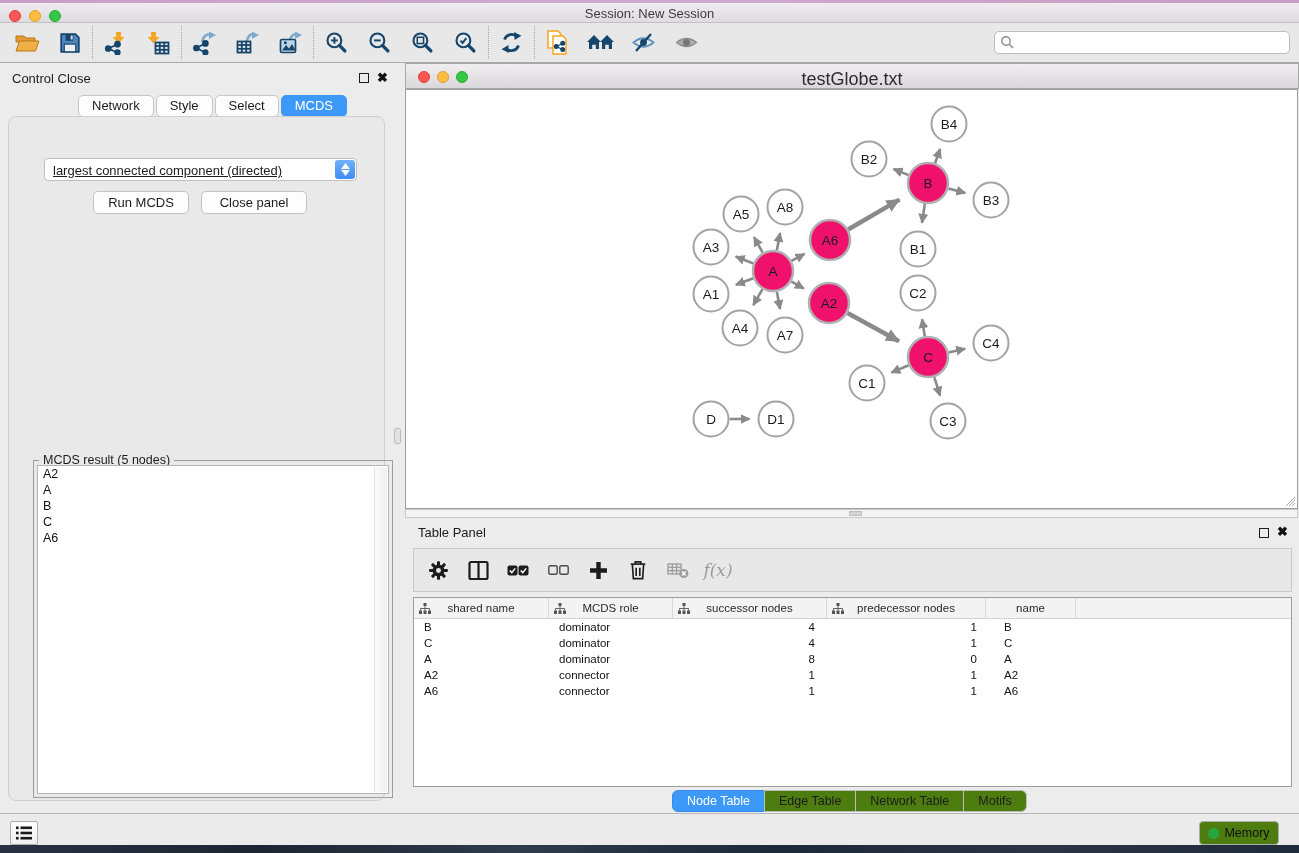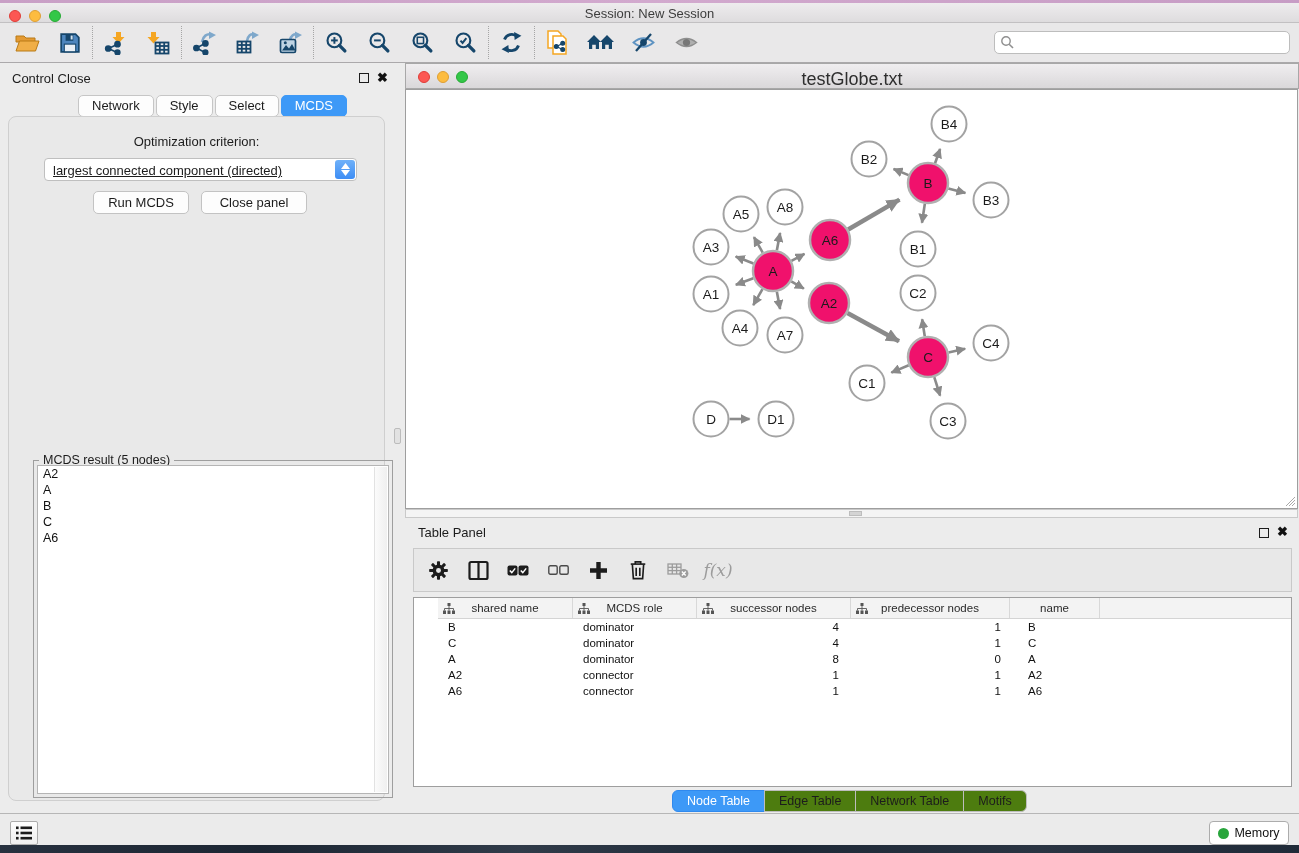--- a/index.html
+++ b/index.html
@@ -81,21 +81,21 @@
 
   
   .tp-title { position:absolute; left:418px; top:525px; font-size:13px; color:#1c1c1c; }
   .tp-float { left:1259px; top:528px; } .tp-close { left:1277px; top:526px; }
   .tp-toolbar { position:absolute; left:413px; top:548px; width:879px; height:44px; background:#E8E8E8;
     border:1px solid #C9C9C9; display:flex; align-items:center; padding-left:12px; gap:16px; }
   .tp-tool { width:24px; height:24px; display:flex; align-items:center; justify-content:center; }
   .fx-label { font-family:"DejaVu Serif", serif; font-style:italic; font-size:17px; color:#9C9C9C; }
 
   .tp-table { position:absolute; left:413px; top:597px; width:879px; height:190px; background:#fff;
-    border:1px solid #9E9E9E; overflow:hidden;padding-left:24px; }
+    border:1px solid #9E9E9E; overflow:hidden; }
   .tp-header { display:flex; height:21px; background:#F3F3F3; border-bottom:1px solid #D4D4D4; }
   .th { position:relative; height:100%; border-right:1px solid #D8D8D8; display:flex;
     align-items:center; justify-content:center; font-size:11.5px; color:#2a2a2a; }
   .th .tree-ic { position:absolute; left:5px; top:5px; }
   .tp-body { }
   .tp-row { display:flex; height:16px; align-items:center; font-size:11.5px; color:#111; }
   .td { height:100%; display:flex; align-items:center; }
   .c0 { width:135px; padding-left:10px; }
   .c1 { width:124px; padding-left:10px; }
   .c2 { width:154px; justify-content:flex-end; padding-right:12px; }
@@ -107,22 +107,22 @@
   .bt-tab { height:22px; line-height:20px; padding:0 14px; font-size:12.5px; color:#1c1c1c;
     background:#4d7c0f; border:1px solid #BDBDBD; margin-left:-1px; }
   .bt-tab:first-child { border-radius:6px 0 0 6px; margin-left:0; }
   .bt-tab:last-child { border-radius:0 6px 6px 0; }
   .bt-tab.active { background:#3D99F7; border-color:#2F89EE; color:#fff; }
 
   
   .statusbar { position:absolute; left:0; top:813px; width:100%; height:32px; background:#EBEBEB; border-top:1px solid #B6B6B6; }
   .list-btn { position:absolute; left:10px; top:7px; width:28px; height:24px; border:1px solid #ACACAC;
     border-radius:2px; background:linear-gradient(#FEFEFE,#EFEFEF); display:flex; align-items:center; justify-content:center; }
-  .memory-btn { position:absolute; right:10px; top:7px; width:80px; height:24px; border:1px solid #ACACAC;
-    border-radius:4px; background:#ffffff; display:flex; align-items:center; justify-content:center; gap:5px; font-size:12.5px; color:#111; }
+  .memory-btn { position:absolute; right:20px; top:7px; width:80px; height:24px; border:1px solid #ACACAC;
+    border-radius:4px; background:#4d7c0f; display:flex; align-items:center; justify-content:center; gap:5px; font-size:12.5px; color:#111; }
   .mem-dot { width:11px; height:11px; border-radius:50%; background:#28A53C; }
 </style>
 </head>
 <body>
 
 <div class="app">
   <div class="wall-top"></div>
 
   <div class="titlebar">
     <span class="tl red"></span>
@@ -293,21 +293,20 @@
   <div class="close-x cp-close">✖</div>
 
   <div class="cp-tabs">
       <div class="seg-tab">Network</div>
       <div class="seg-tab">Style</div>
       <div class="seg-tab">Select</div>
       <div class="seg-tab active">MCDS</div>
     </div>
 
   <div class="panel-inner">
-    <div class="opt-label">Optimization criterion:</div>
     <div class="dropdown">
       <span class="dval">largest connected component (directed)</span>
       <span class="stepper">
         <svg width="9" height="6" viewBox="0 0 9 6">
             <polygon points="4.5,0 9,6 0,6" fill="#fff"></polygon>
           </svg>
         <svg width="9" height="6" viewBox="0 0 9 6">
             <polygon points="0,0 9,0 4.5,6" fill="#fff"></polygon>
           </svg>
       </span>

